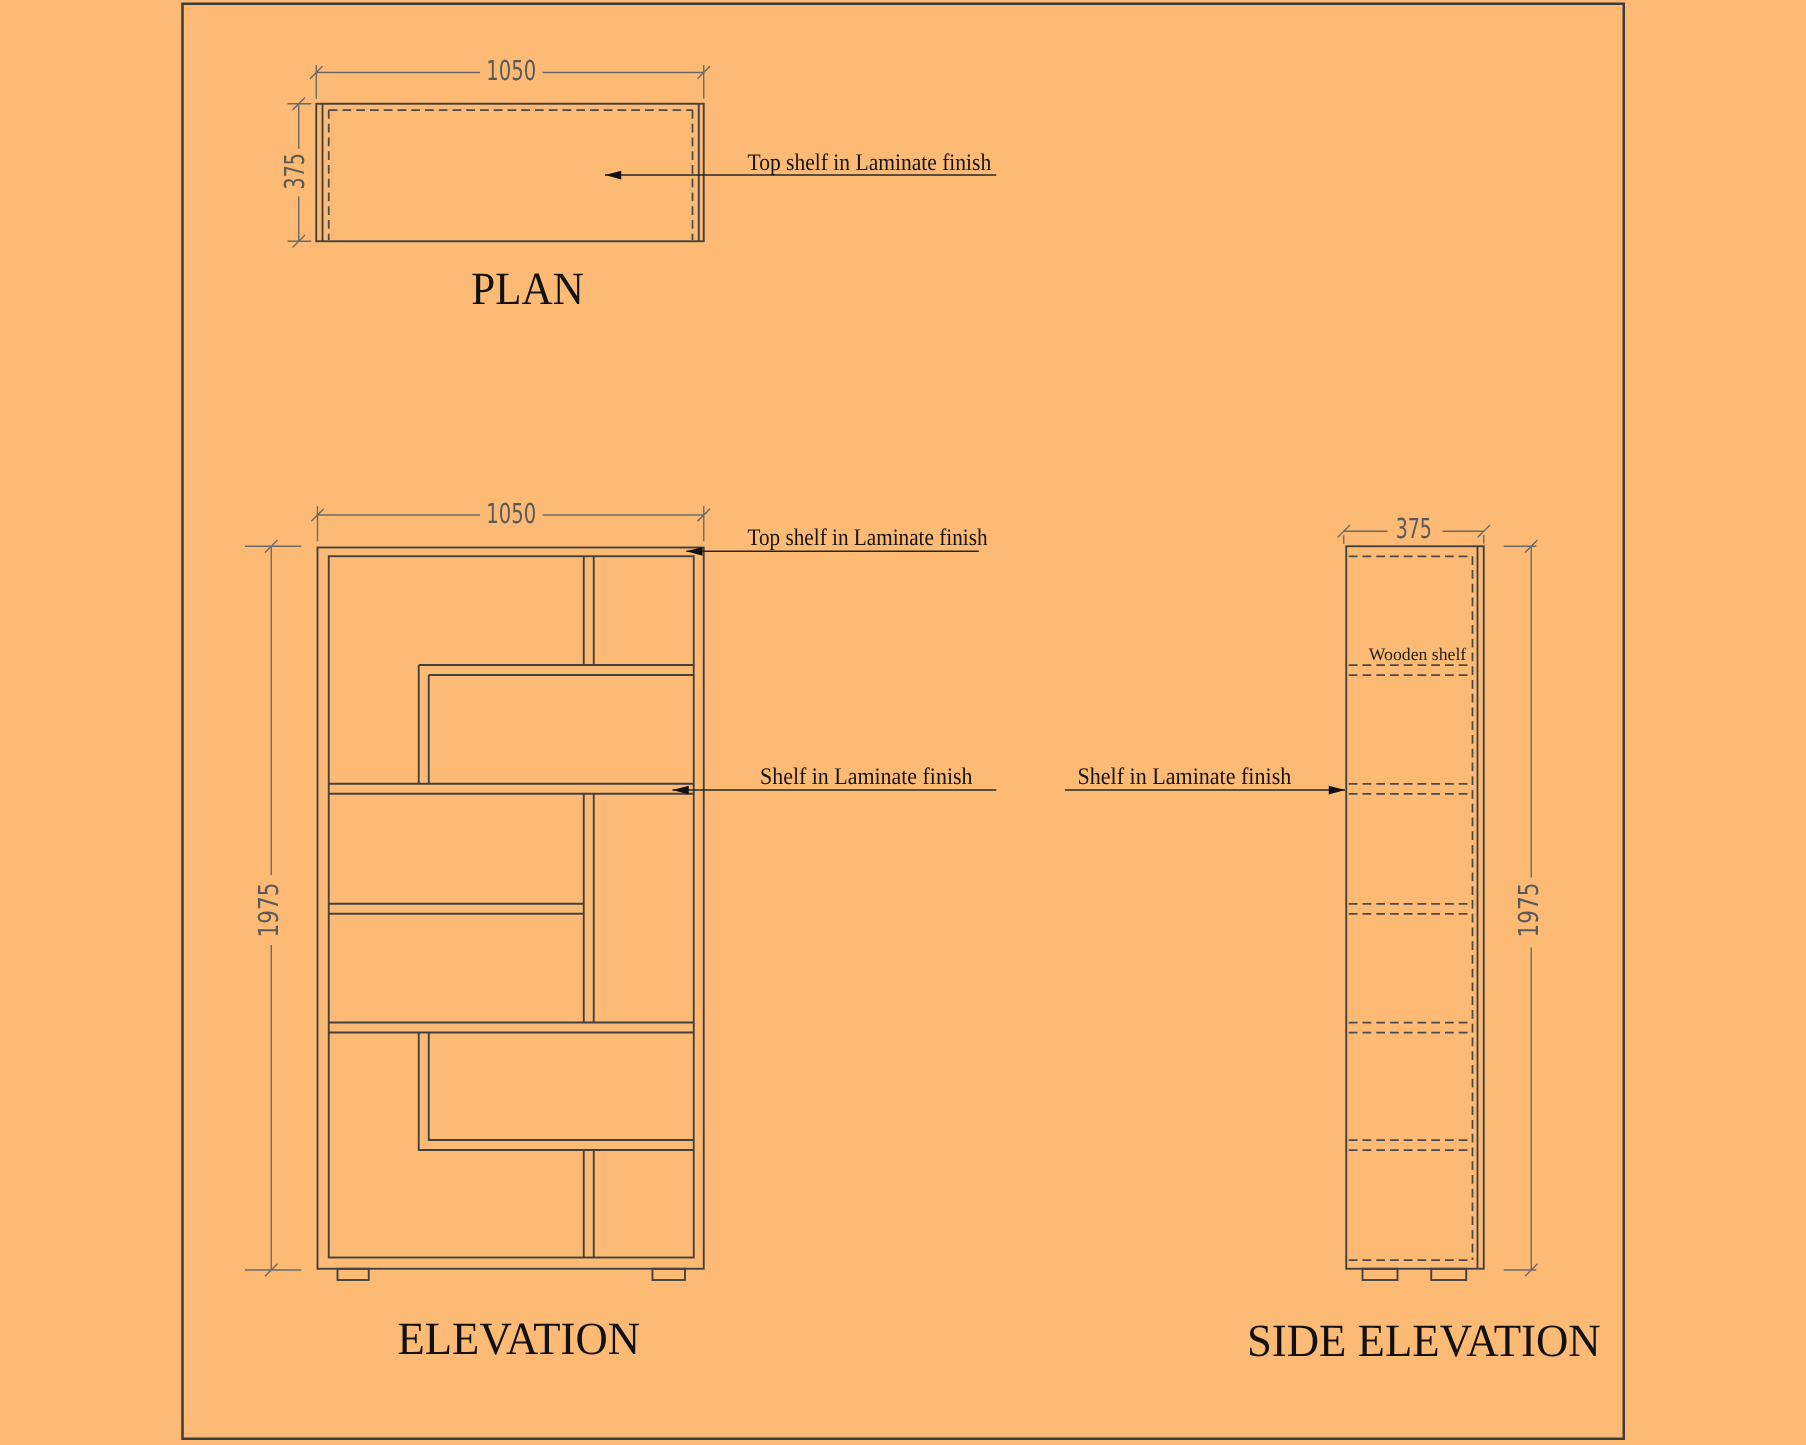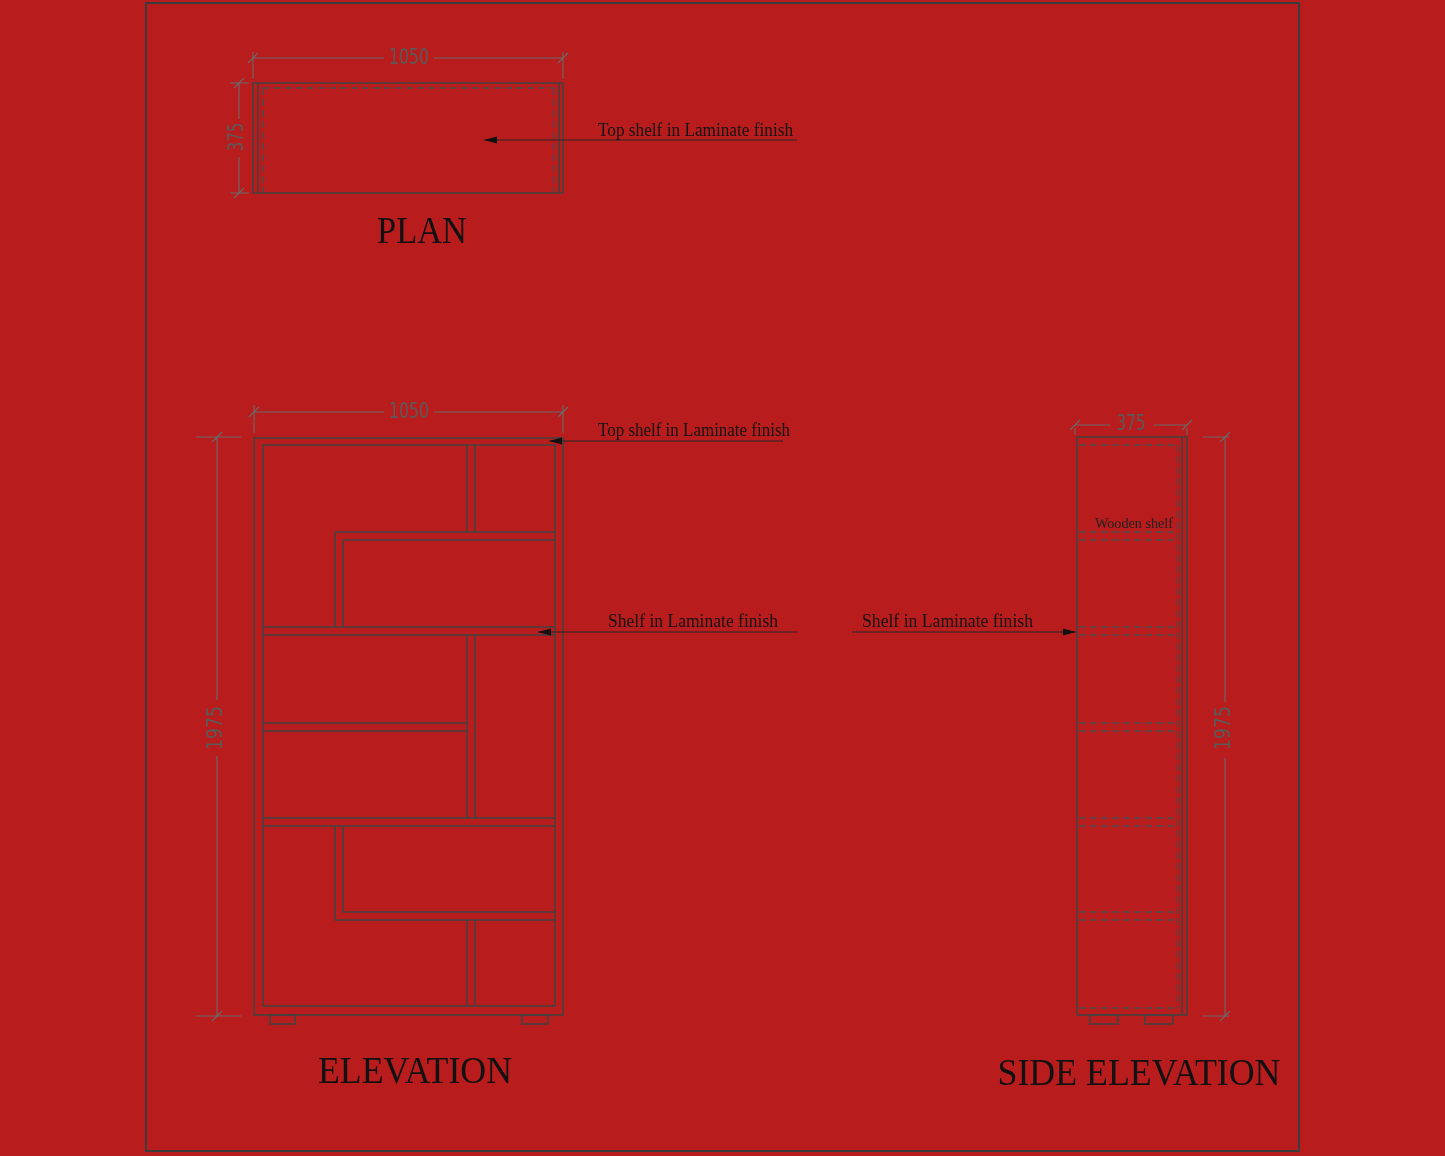--- a/index.html
+++ b/index.html
@@ -1,16 +1,16 @@
 <!DOCTYPE html>
 <html><head>
 <meta charset="utf-8">
 <style>
   html,body{margin:0;padding:0;background:#ffffff;}
-  #stage{position:relative;width:1445px;height:1156px;background:#b91c1c;overflow:hidden;
+  #stage{position:relative;width:1445px;height:1156px;background:#fdba74;overflow:hidden;
          font-family:"Liberation Serif", serif;}
   svg{position:absolute;left:0;top:0;}
   .border{fill:none;stroke:#3c3c3c;stroke-width:2;}
   .ln{fill:none;stroke:#414141;stroke-width:1.5;}
   .dash{fill:none;stroke:#4a4a4a;stroke-width:1.4;stroke-dasharray:7 4;}
   .dim{fill:none;stroke:#6a6a6a;stroke-width:1.1;}
   .leader{fill:none;stroke:#262626;stroke-width:1.1;}
   .arr{fill:#111111;stroke:none;}
   .dimtxt{font-family:"DejaVu Sans", sans-serif;font-size:22px;fill:#5a5a5a;}
   .ann{font-family:"Liberation Serif", serif;font-size:19px;fill:#141414;}

